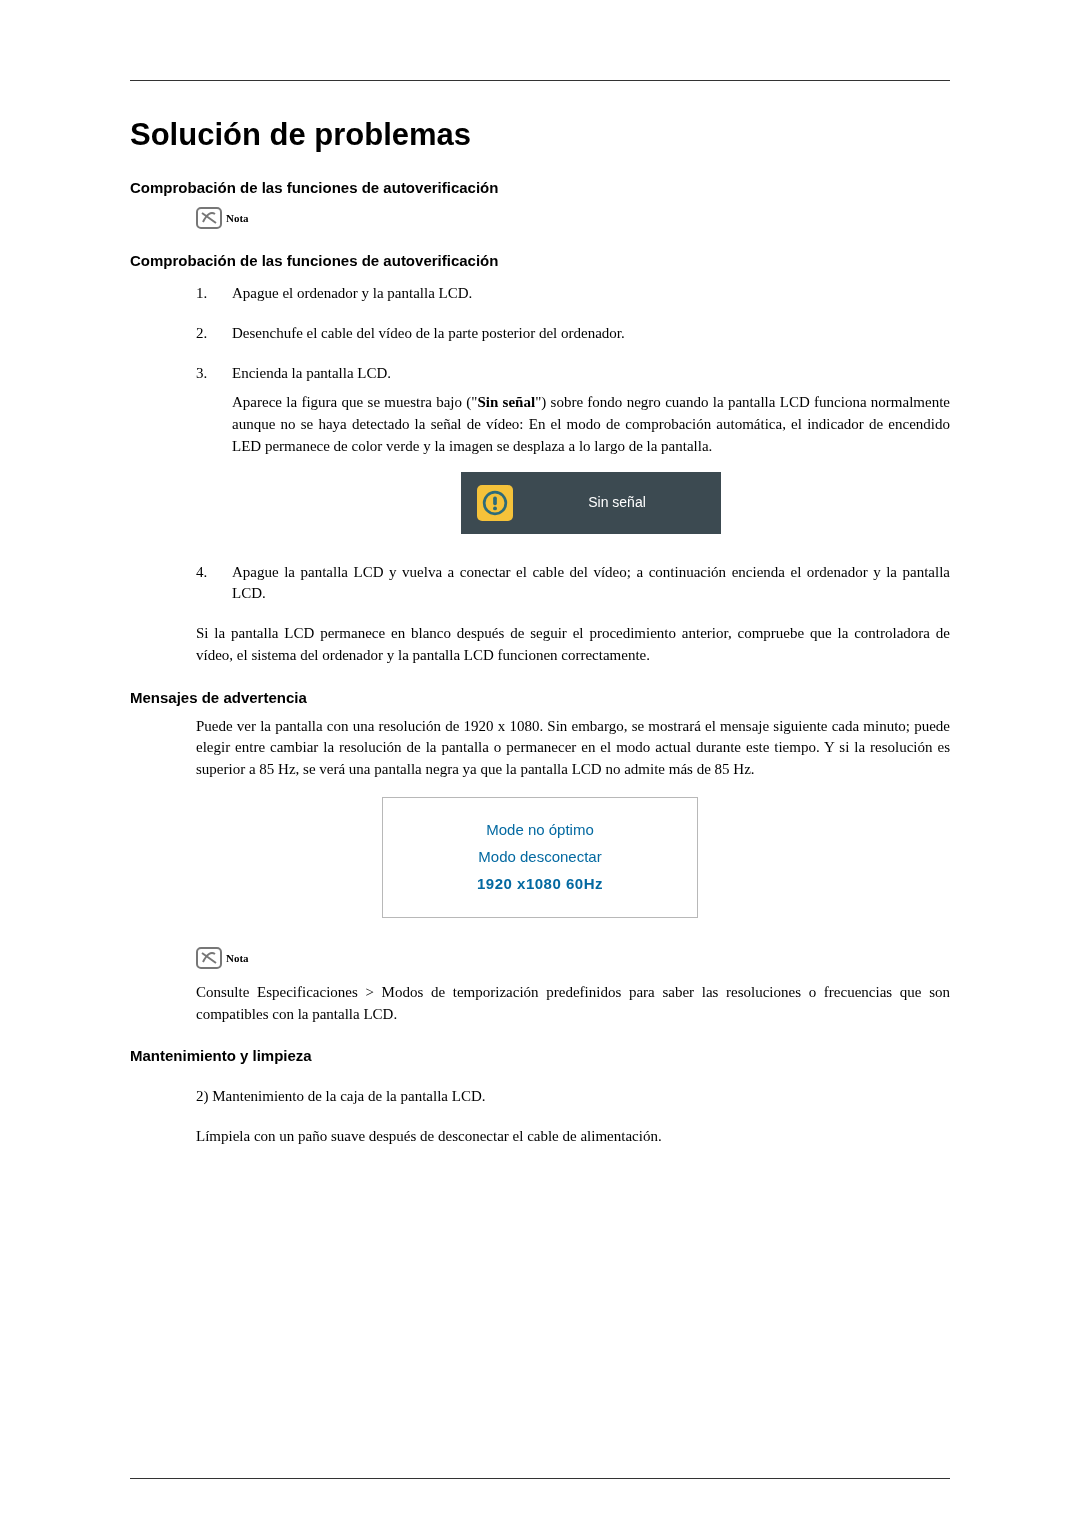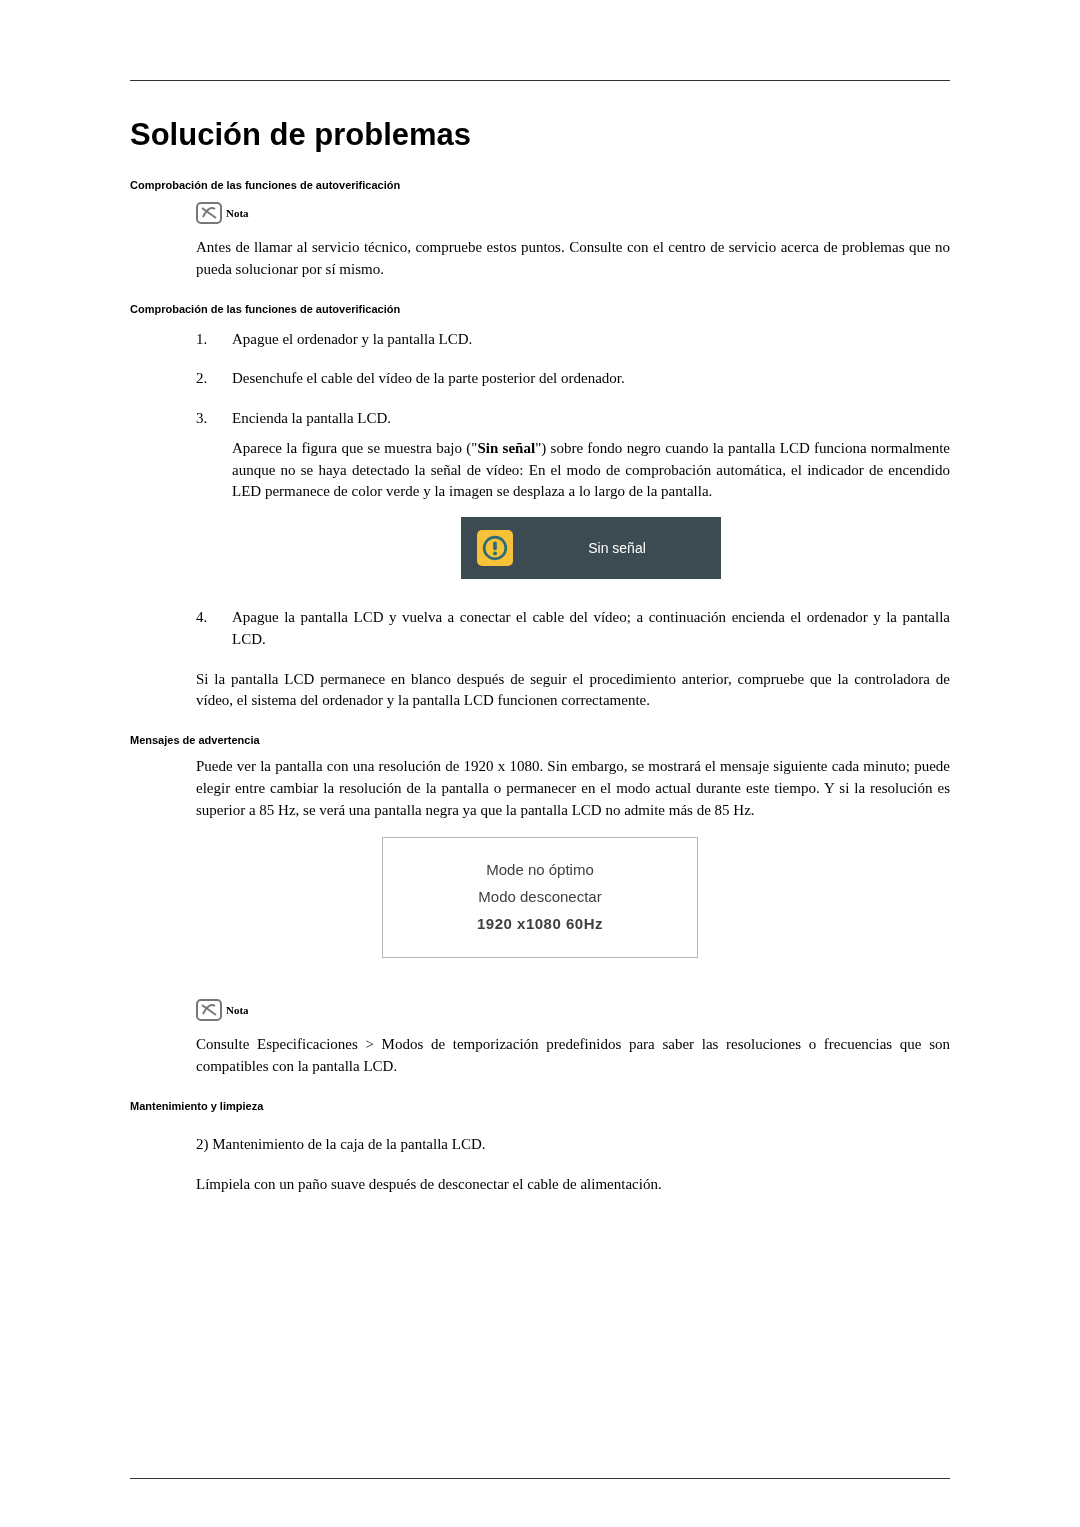--- a/index.html
+++ b/index.html
@@ -30,21 +30,21 @@
   }
   h1 {
     font-family: Arial, Helvetica, sans-serif;
     font-weight: bold;
     font-size: 31px;
     margin: 14px 0 26px 0;
   }
   h2 {
     font-family: Arial, Helvetica, sans-serif;
     font-weight: bold;
-    font-size: 11px;
+    font-size: 15px;
     margin: 22px 0 10px 0;
   }
   .body-text {
     margin-left: 66px;
   }
   .note-row {
     margin-left: 66px;
     margin-top: 8px;
     margin-bottom: 12px;
     display: flex;
@@ -107,27 +107,27 @@
   .sin-senal-text {
     color: #fff;
     font-family: Arial, Helvetica, sans-serif;
     font-size: 14px;
     flex: 1;
     text-align: center;
   }
   .mode-fig {
     width: 290px;
     border: 1px solid #b8b8b8;
-    margin: 8px auto 40px auto;
+    margin: 8px auto 28px auto;
     padding: 18px 12px 20px 12px;
     text-align: center;
     font-family: Arial, Helvetica, sans-serif;
     font-size: 15px;
     line-height: 1.8;
-    color: #404040;
+    color: #0369a1;
   }
   .mode-fig .rec-value {
     font-weight: bold;
     letter-spacing: 0.5px;
   }
   .bold-inline {
     font-weight: bold;
   }
 </style>
 </head>
@@ -143,23 +143,20 @@
   <div class="note-row">
     <span class="note-icon">
       <svg viewBox="0 0 26 24" width="26" height="24">
         <rect x="1" y="2" width="24" height="20" rx="4" ry="4" fill="none" stroke="#777" stroke-width="2"></rect>
         <path d="M6 7 L20 17 M7 16 Q13 4 19 8" fill="none" stroke="#777" stroke-width="2"></path>
       </svg>
     </span>
     <span class="note-label">Nota</span>
   </div>
 
-  <div class="body-text">
-    <p>Antes de llamar al servicio técnico, compruebe estos puntos. Consulte con el centro de servicio acerca de problemas que no pueda solucionar por sí mismo.</p>
-  </div>
 
   <h2>Comprobación de las funciones de autoverificación</h2>
 
   <ol>
     <li>Apague el ordenador y la pantalla LCD.</li>
     <li>Desenchufe el cable del vídeo de la parte posterior del ordenador.</li>
     <li>
       <span>Encienda la pantalla LCD.</span>
       <p style="margin-top:8px; margin-bottom:10px;">
         <span>Aparece la figura que se muestra bajo ("</span><span class="bold-inline">Sin señal</span><span>") sobre fondo negro cuando la pantalla LCD funciona normalmente aunque no se haya detectado la señal de vídeo: En el modo de comprobación automática, el indicador de encendido LED permanece de color verde y la imagen se desplaza a lo largo de la pantalla.</span>

